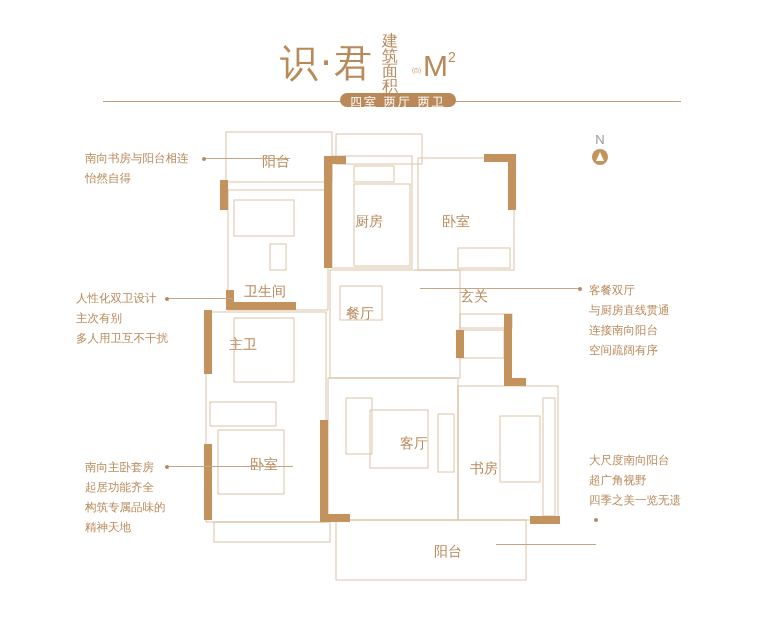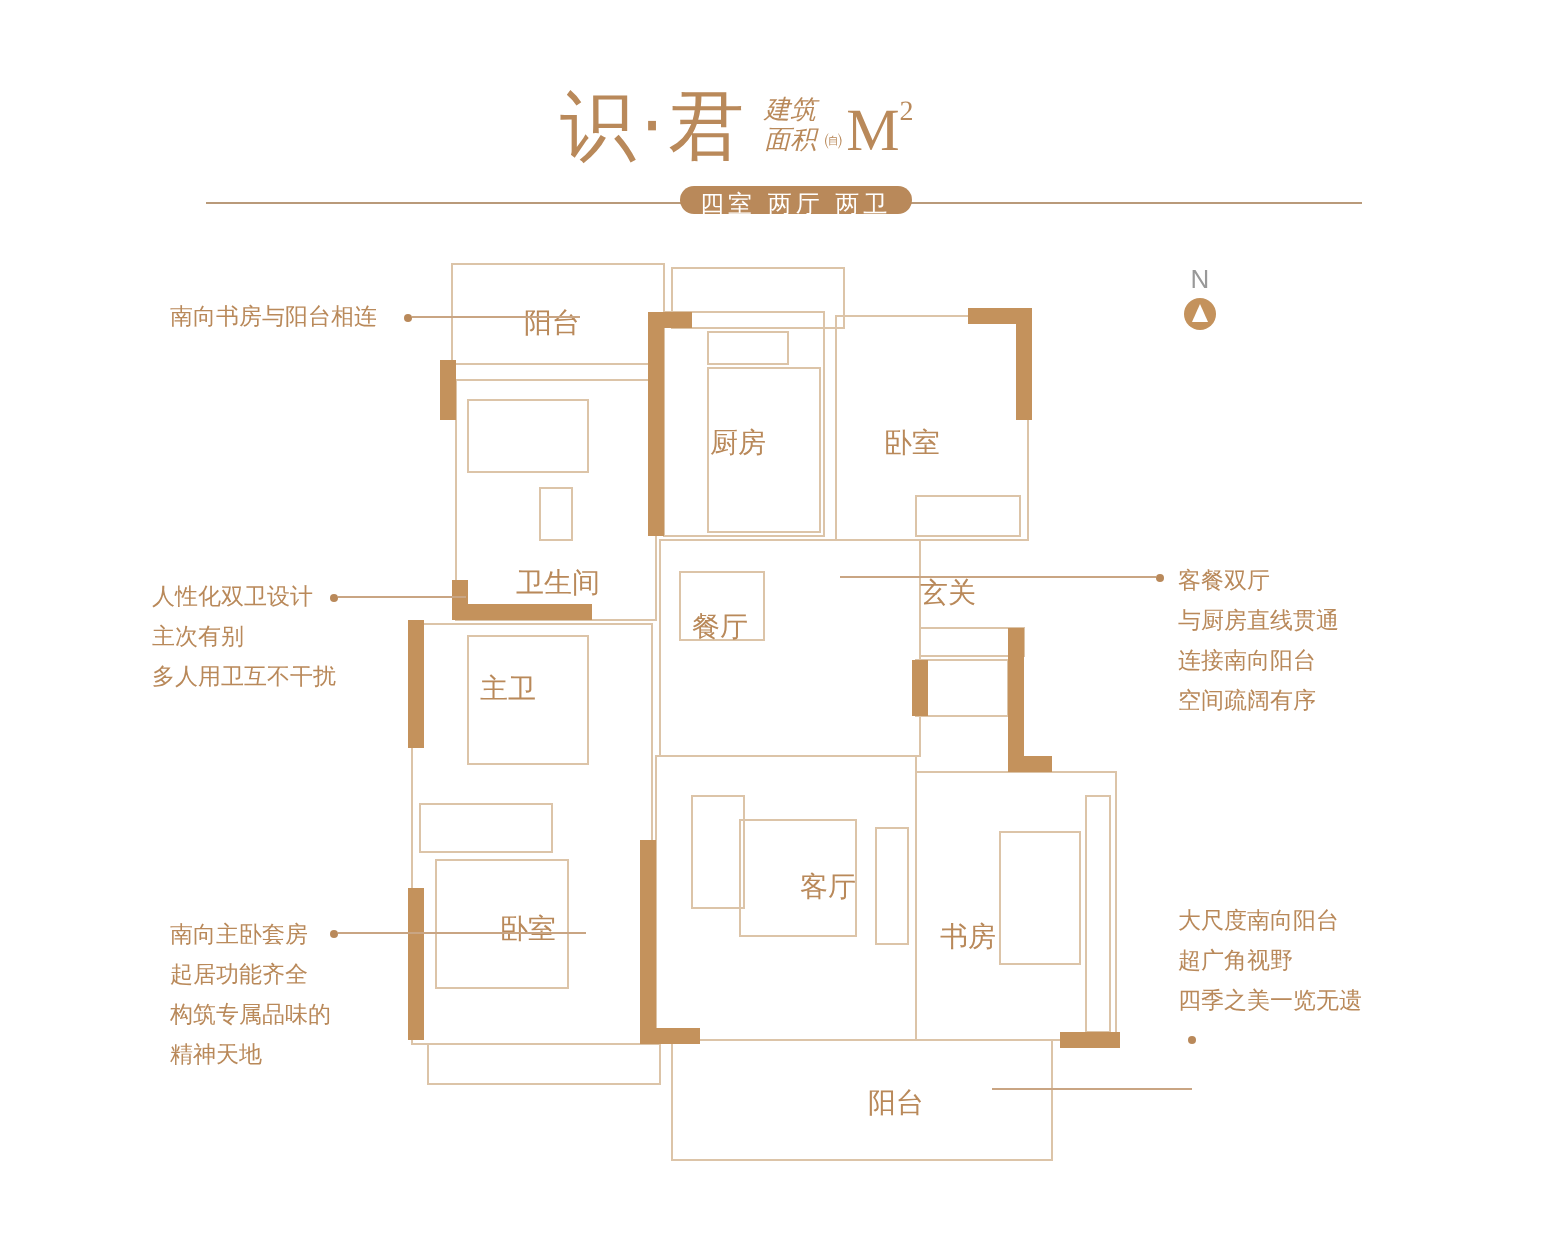--- a/index.html
+++ b/index.html
@@ -1,22 +1,22 @@
 <!DOCTYPE html>
 <html><head>
 <meta charset="utf-8">
 <style>
   html,body{margin:0;padding:0;background:#fff;}
   body{width:782px;height:626px;position:relative;overflow:hidden;font-family:"DejaVu Sans",sans-serif;}
   .title{position:absolute;left:280px;top:38px;height:50px;color:#b9895a;display:flex;align-items:center;}
   .title .name{font-size:38px;letter-spacing:2px;}
-  .title .lbl{font-size:13px;line-height:15px;margin-left:8px;width:30px;font-style:italic;}
+  .title .lbl{font-size:16px;line-height:15px;margin-left:8px;width:30px;}
   .title .circ{font-size:9px;margin:14px 2px 0 0;}
   .title .area{font-size:44px;font-family:"Liberation Sans",sans-serif;}
-  .title .unit{font-size:30px;font-family:Liberation Serif, serif;margin-top:6px;}
+  .title .unit{font-size:30px;font-family:Liberation Sans, sans-serif;margin-top:6px;}
   .title sup{font-size:14px;vertical-align:top;}
   .hline{position:absolute;left:103px;top:101px;width:578px;height:1px;background:#b99a7a;}
   .badge{position:absolute;left:340px;top:93px;height:14px;padding:0 10px;background:#b9895a;color:#fff;border-radius:10px;font-size:12px;line-height:19px;letter-spacing:2px;}
   .note{position:absolute;color:#b9895a;font-size:11.5px;line-height:20px;}
   .note div{white-space:nowrap;}
   .lead{position:absolute;height:1px;background:#c9a583;}
   .dot{position:absolute;width:4px;height:4px;border-radius:50%;background:#b9895a;}
   .compass{position:absolute;left:592px;top:132px;text-align:center;color:#999;font-size:13px;font-family:"Liberation Sans",sans-serif;}
   .compass .c{width:16px;height:16px;border-radius:50%;background:#c4925c;margin-top:2px;position:relative;}
   .compass .c:after{content:"";position:absolute;left:4px;top:3px;border-left:4px solid transparent;border-right:4px solid transparent;border-bottom:9px solid #fff;}
@@ -88,31 +88,32 @@
     <rect x="456" y="330" width="8" height="28"></rect>
     <rect x="504" y="314" width="8" height="70"></rect>
     <rect x="504" y="378" width="22" height="8"></rect>
     <rect x="530" y="516" width="30" height="8"></rect>
   </g>
 </svg>
 
 <div class="room" style="left:262px;top:153px">阳台</div>
 <div class="room" style="left:355px;top:213px">厨房</div>
 <div class="room" style="left:442px;top:213px">卧室</div>
-<div class="room" style="left:258px;top:283px">卫生间</div>
-<div class="room" style="left:240px;top:336px">主卫</div>
+<div class="room" style="left:244px;top:283px">卫生间</div>
+<div class="room" style="left:229px;top:336px">主卫</div>
 <div class="room" style="left:346px;top:305px">餐厅</div>
 <div class="room" style="left:460px;top:288px">玄关</div>
 <div class="room" style="left:400px;top:435px">客厅</div>
 <div class="room" style="left:470px;top:460px">书房</div>
 <div class="room" style="left:250px;top:456px">卧室</div>
 <div class="room" style="left:434px;top:543px">阳台</div>
 
 <div class="note" style="left:85px;top:148px">
   <div>南向书房与阳台相连</div>
+  <div>怡然自得</div>
 </div>
 <div class="dot" style="left:202px;top:157px"></div>
 <div class="lead" style="left:206px;top:158px;width:84px"></div>
 
 <div class="note" style="left:76px;top:288px">
   <div>人性化双卫设计</div>
   <div>主次有别</div>
   <div>多人用卫互不干扰</div>
 </div>
 <div class="dot" style="left:165px;top:297px"></div>

